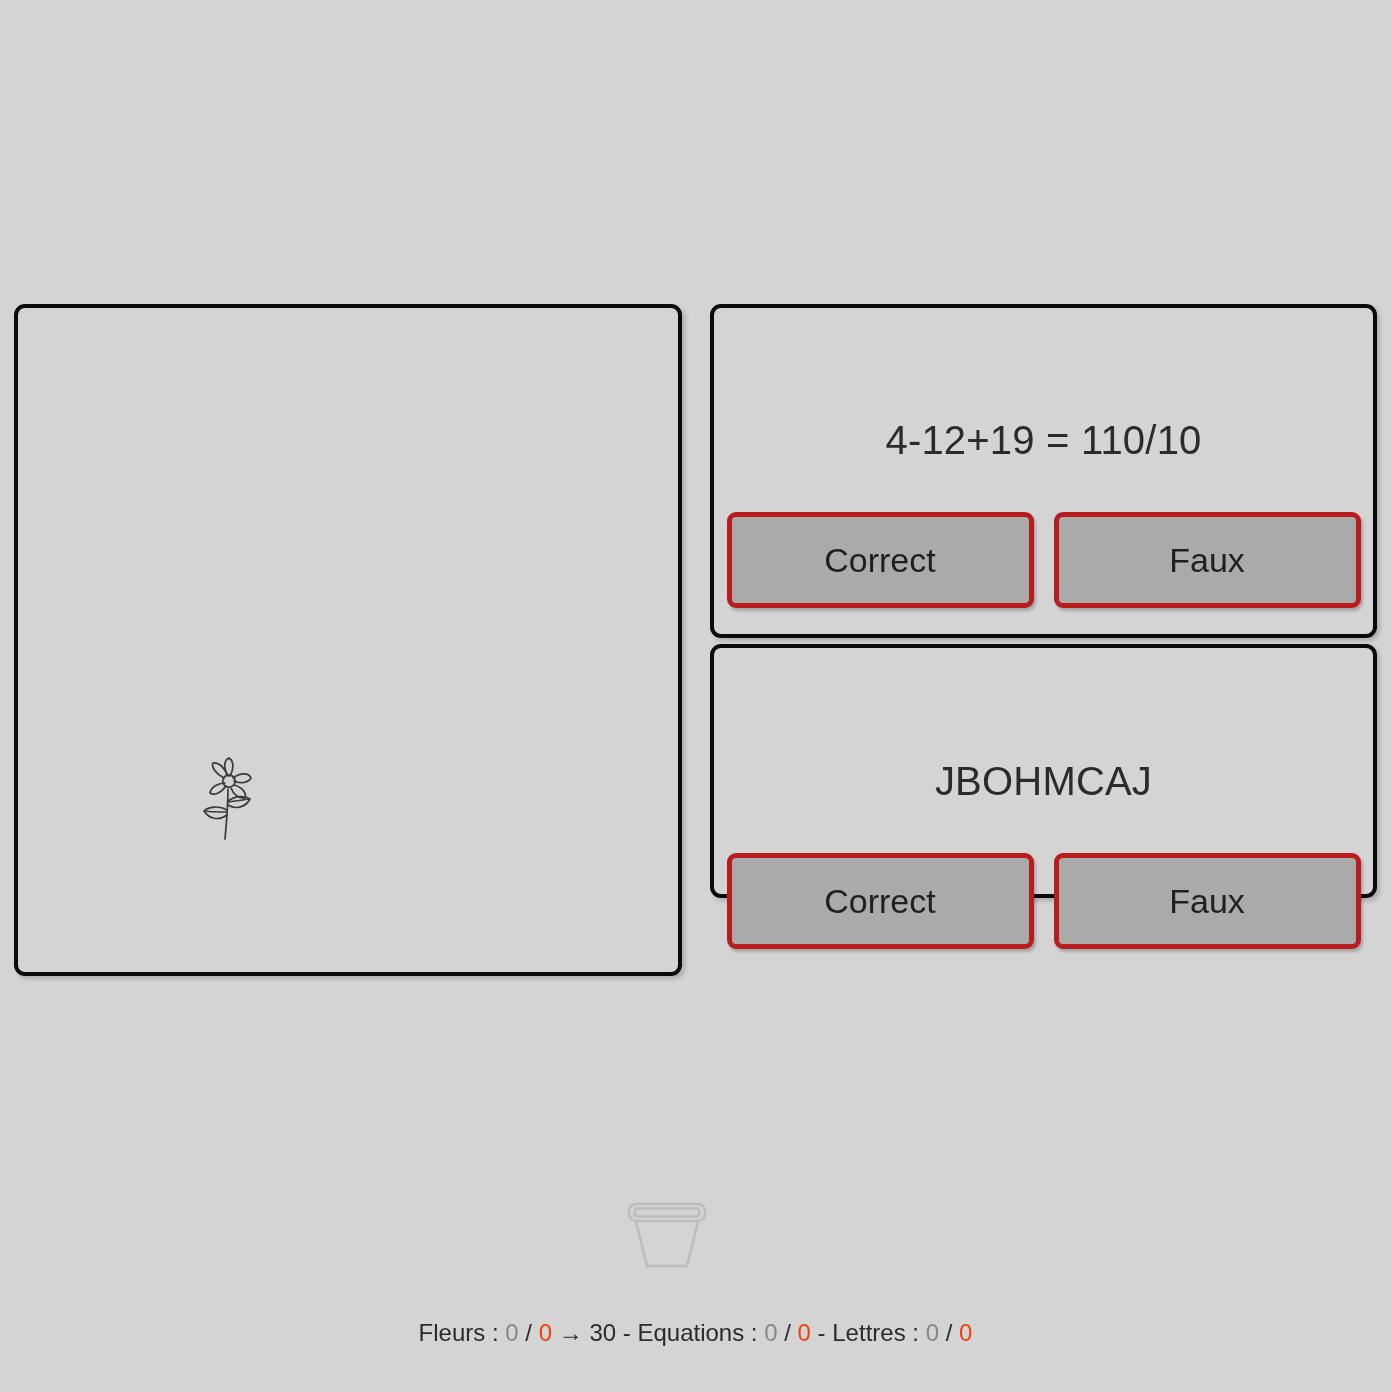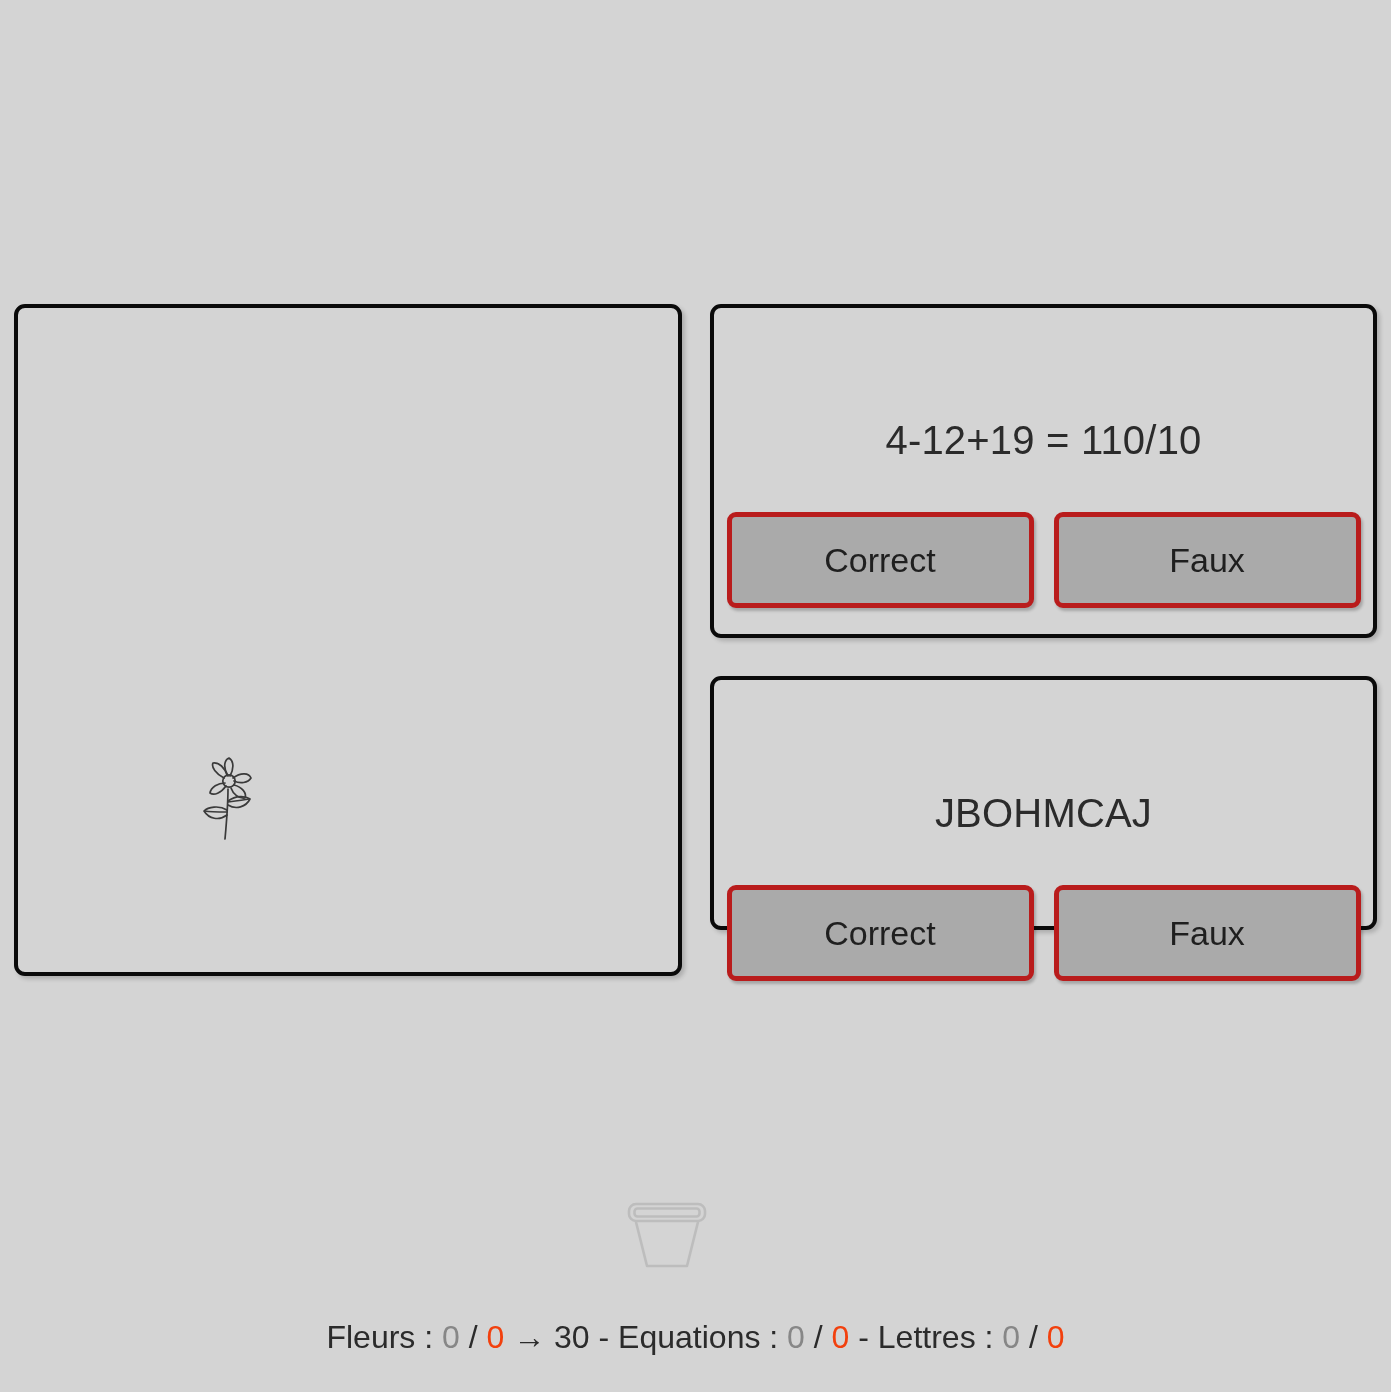--- a/index.html
+++ b/index.html
@@ -44,21 +44,20 @@
     top: 292px;
     width: 667px;
     height: 334px;
   }
 
   #letters-panel {
     left: 710px;
     top: 632px;
     width: 667px;
     height: 254px;
-    margin-top: 32px;
   }
 
   
   #flower-icon {
     position: absolute;
     left: 176px;
     top: 447px;
     width: 70px;
     height: 86px;
   }
@@ -116,21 +115,21 @@
     box-sizing: border-box;
   }
 
   
   #status-bar {
     position: absolute;
     left: 0;
     top: 1307px;
     width: 100%;
     text-align: center;
-    font-size: 32px;
+    font-size: 24px;
     color: #2b2b2b;
     white-space: nowrap;
   }
   #status-bar span { vertical-align: baseline; }
   .val-gray   { color: #878787; }
   .val-orange { color: #f2400d; }
   .sep        { color: #2b2b2b; }
 </style>
 </head>
 <body>

